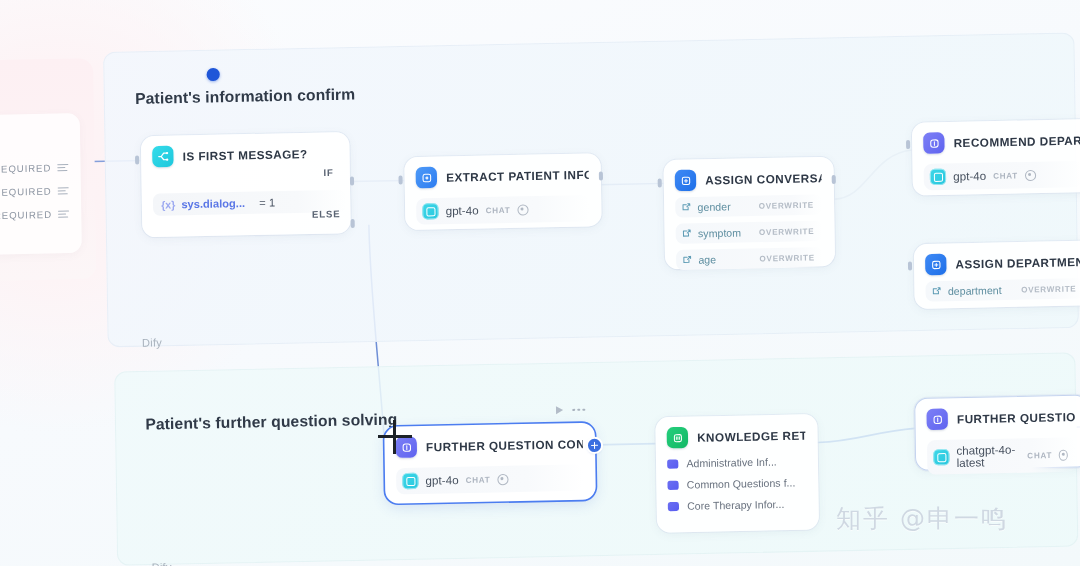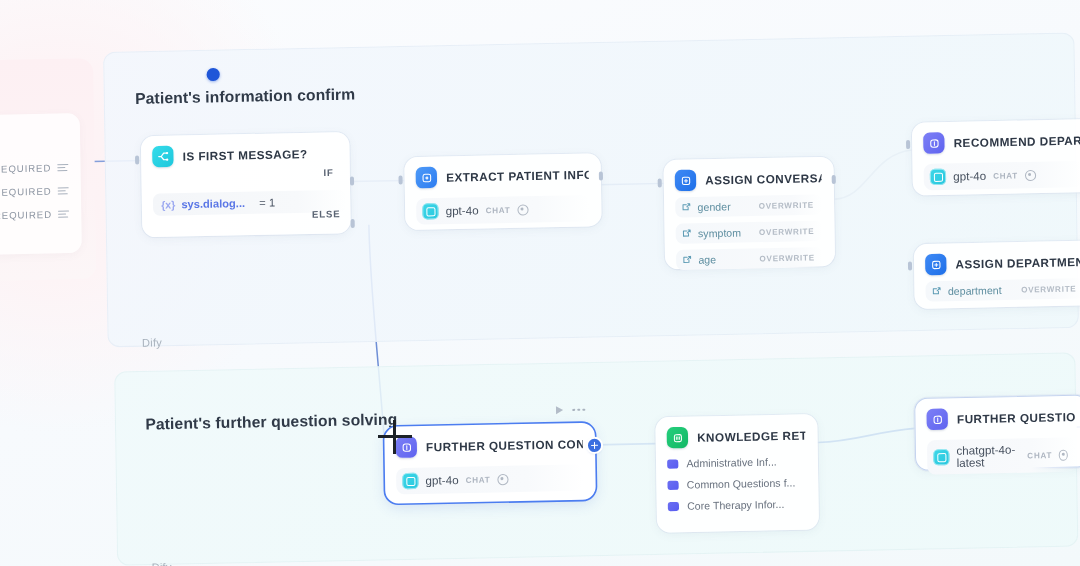--- a/index.html
+++ b/index.html
@@ -500,13 +500,14 @@
         <span class="model-name">chatgpt-4o-latest</span>
         <span class="model-tag">CHAT</span>
         <span class="eye"></span>
       </div>
     </div>
 
   </div>
 
   <div id="cursor"></div>
 
+  <div id="watermark" class="blur-soft">知乎 @申一鸣</div>
 </div>
 
 </body></html>

